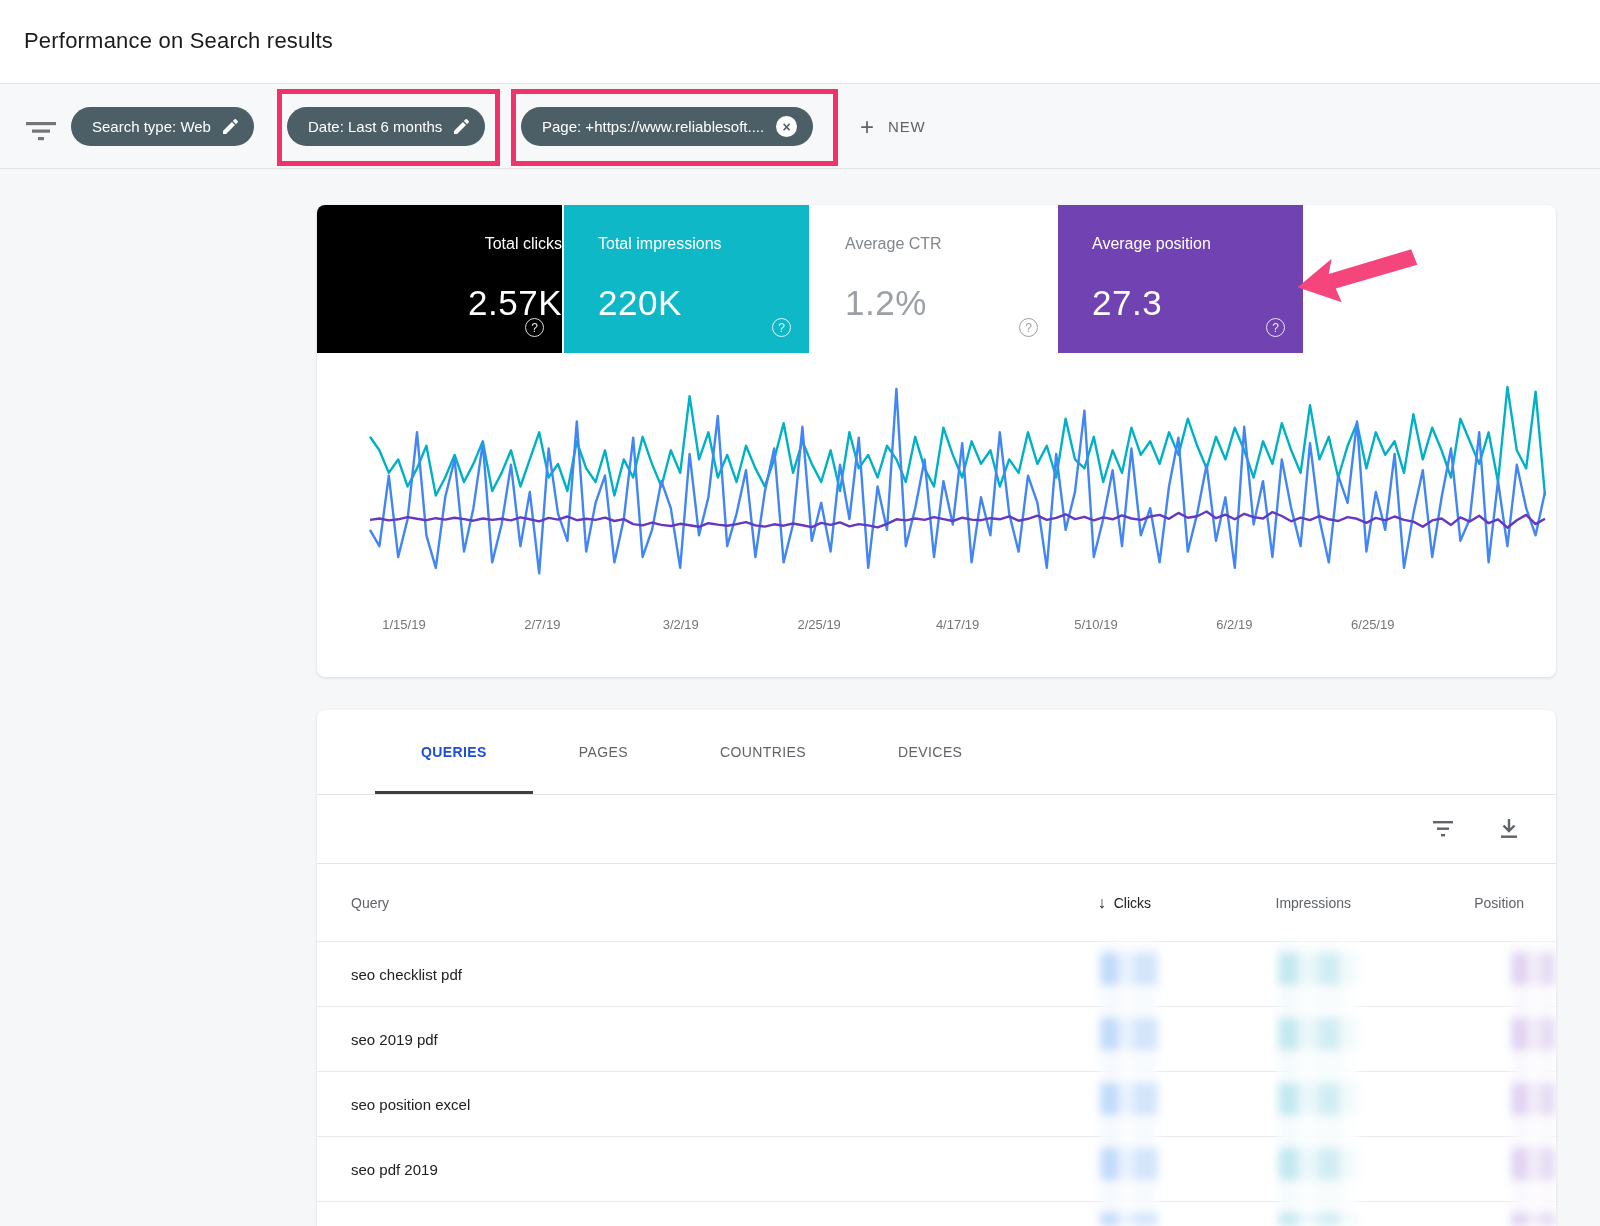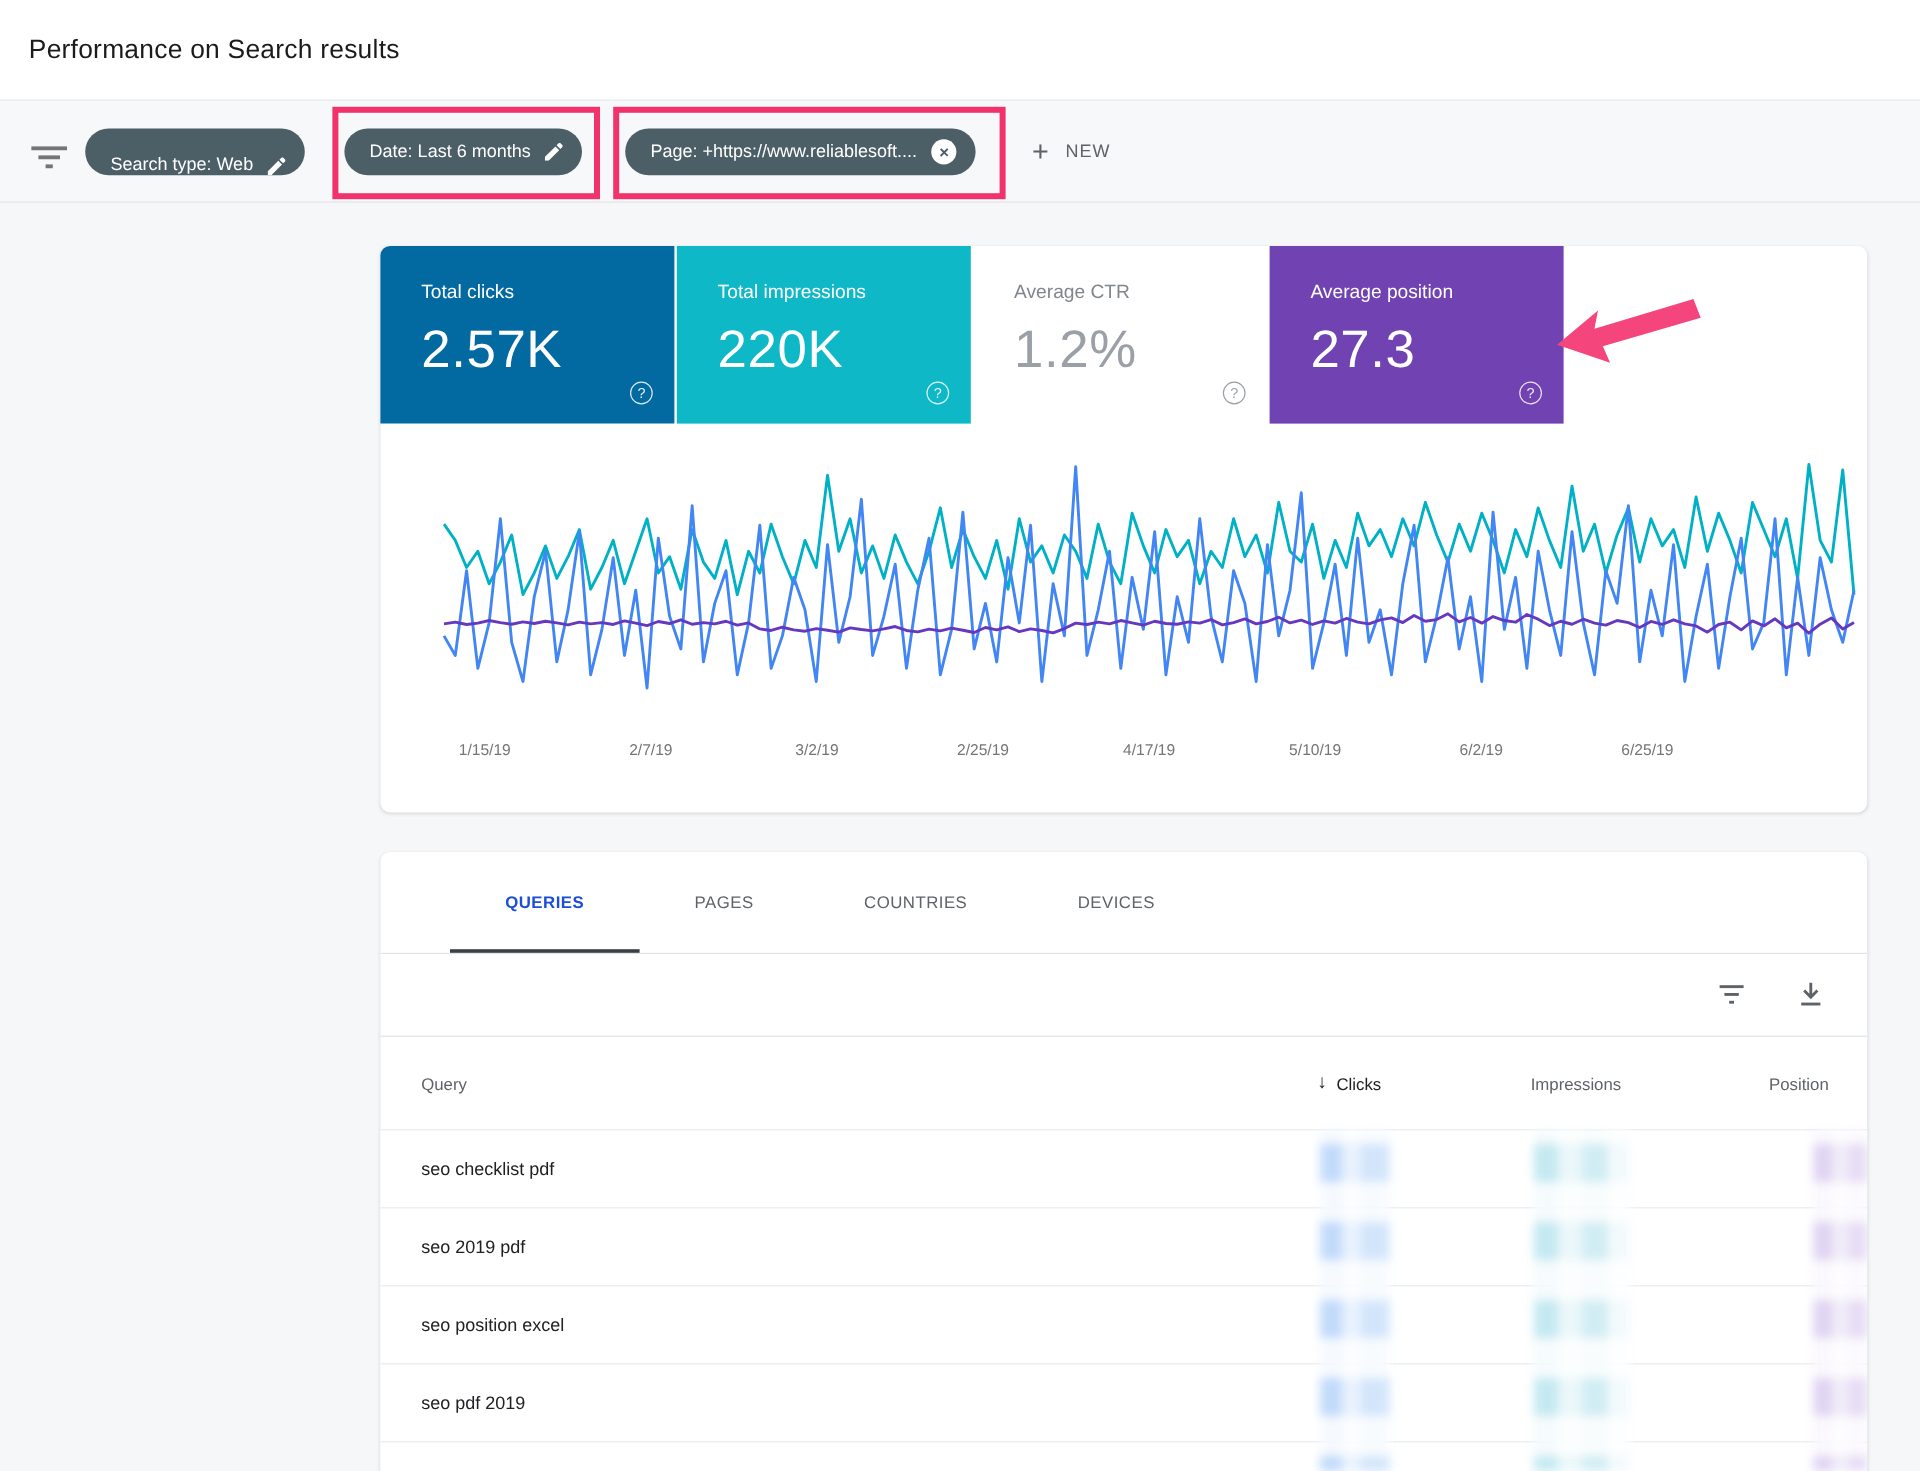--- a/index.html
+++ b/index.html
@@ -9,21 +9,21 @@
   
   .page-header { width:100%; height:84px; background:#fff; border-bottom:1px solid #e2e3e4; padding:28px 0 0 24px; }
   .page-header h1 { font-size:22px; font-weight:500; color:#1b1b1b; letter-spacing:.2px; }
 
   
   .filterbar { position:relative; width:100%; height:85px; background:#f7f8f9; border-bottom:1px solid #e2e3e4; }
   .flt-icon { position:absolute; left:26px; top:36px; width:30px; height:22px; cursor:pointer; }
   .chip { position:absolute; top:23px; height:39px; background:#4d5f66; border-radius:20px; color:#fff;
           display:flex; align-items:center; padding:0 16px 0 21px; font-size:15px; gap:12px; cursor:pointer; }
   .chip .lbl { white-space:nowrap; }
-  .chip-search { left:71px;align-items:flex-end; }
+  .chip-search { left:71px; }
   .chip-date { left:287px; }
   .chip-page { left:521px; }
   .close-circle { width:21px; height:21px; border-radius:50%; background:#fff; color:#4d5f66;
                   display:flex; align-items:center; justify-content:center; font-size:14px; font-weight:700; line-height:1; }
   .newbtn { position:absolute; left:860px; top:23px; height:39px; display:flex; align-items:center; gap:14px;
             background:none; border:none; cursor:pointer; color:#5f6368; }
   .newbtn .plus { font-size:24px; font-weight:400; color:#5f6368; line-height:1; }
   .newbtn .ntext { font-size:15px; letter-spacing:.8px; font-weight:500; }
 
   
@@ -32,21 +32,21 @@
   .hl-page { left:511px; top:5px; width:327px; height:77px; }
 
   
   .content { position:relative; width:100%; height:1057px; background:#f6f7f8; }
   .chart-card { position:absolute; left:317px; top:36px; width:1239px; height:472px; background:#fff;
                 border-radius:8px; box-shadow:0 1px 3px rgba(60,64,67,.16); }
   .mcards { position:absolute; left:0; top:0; display:flex; gap:2px; }
   .mcard { width:245px; height:148px; position:relative; padding:30px 0 0 34px; cursor:pointer; }
   .mcard:first-child { border-top-left-radius:8px; }
   .mcard .mlabel { font-size:16px; color:#fff; }
-  .mcard .mvalue { font-size:44px; font-weight:400; color:#fff; margin-top:14px; letter-spacing:.5px; }
+  .mcard .mvalue { font-size:35px; font-weight:400; color:#fff; margin-top:30px; letter-spacing:.5px; }
   .mcard.light .mlabel { color:#80868b; }
   .mcard.light .mvalue { color:#9aa0a6; }
   .help { position:absolute; right:18px; bottom:16px; width:19px; height:19px; border-radius:50%;
           border:1.5px solid rgba(255,255,255,.85); color:rgba(255,255,255,.9); font-size:12px;
           display:flex; align-items:center; justify-content:center; }
   .mcard.light .help { border-color:#9aa0a6; color:#9aa0a6; }
 
   .plot { position:absolute; left:53px; top:173px; width:1175px; height:217px; }
   .plot svg { width:100%; height:100%; overflow:visible; }
   .xlabels { position:absolute; left:0; top:412px; width:100%; height:20px; }
@@ -130,21 +130,21 @@
   </button>
 
   <div class="hl hl-date"></div>
   <div class="hl hl-page"></div>
 </div>
 
 <main class="content">
 
   <section class="chart-card">
     <div class="mcards">
-      <div class="mcard" style="background: #0369a1;">
+      <div class="mcard" style="background: #000000; text-align: right;">
         <div class="mlabel">Total clicks</div>
         <div class="mvalue">2.57K</div>
         <span class="help">?</span>
       </div>
       <div class="mcard" style="background: rgb(15, 184, 198);">
         <div class="mlabel">Total impressions</div>
         <div class="mvalue">220K</div>
         <span class="help">?</span>
       </div>
       <div class="mcard light" style="background: rgb(255, 255, 255);">

